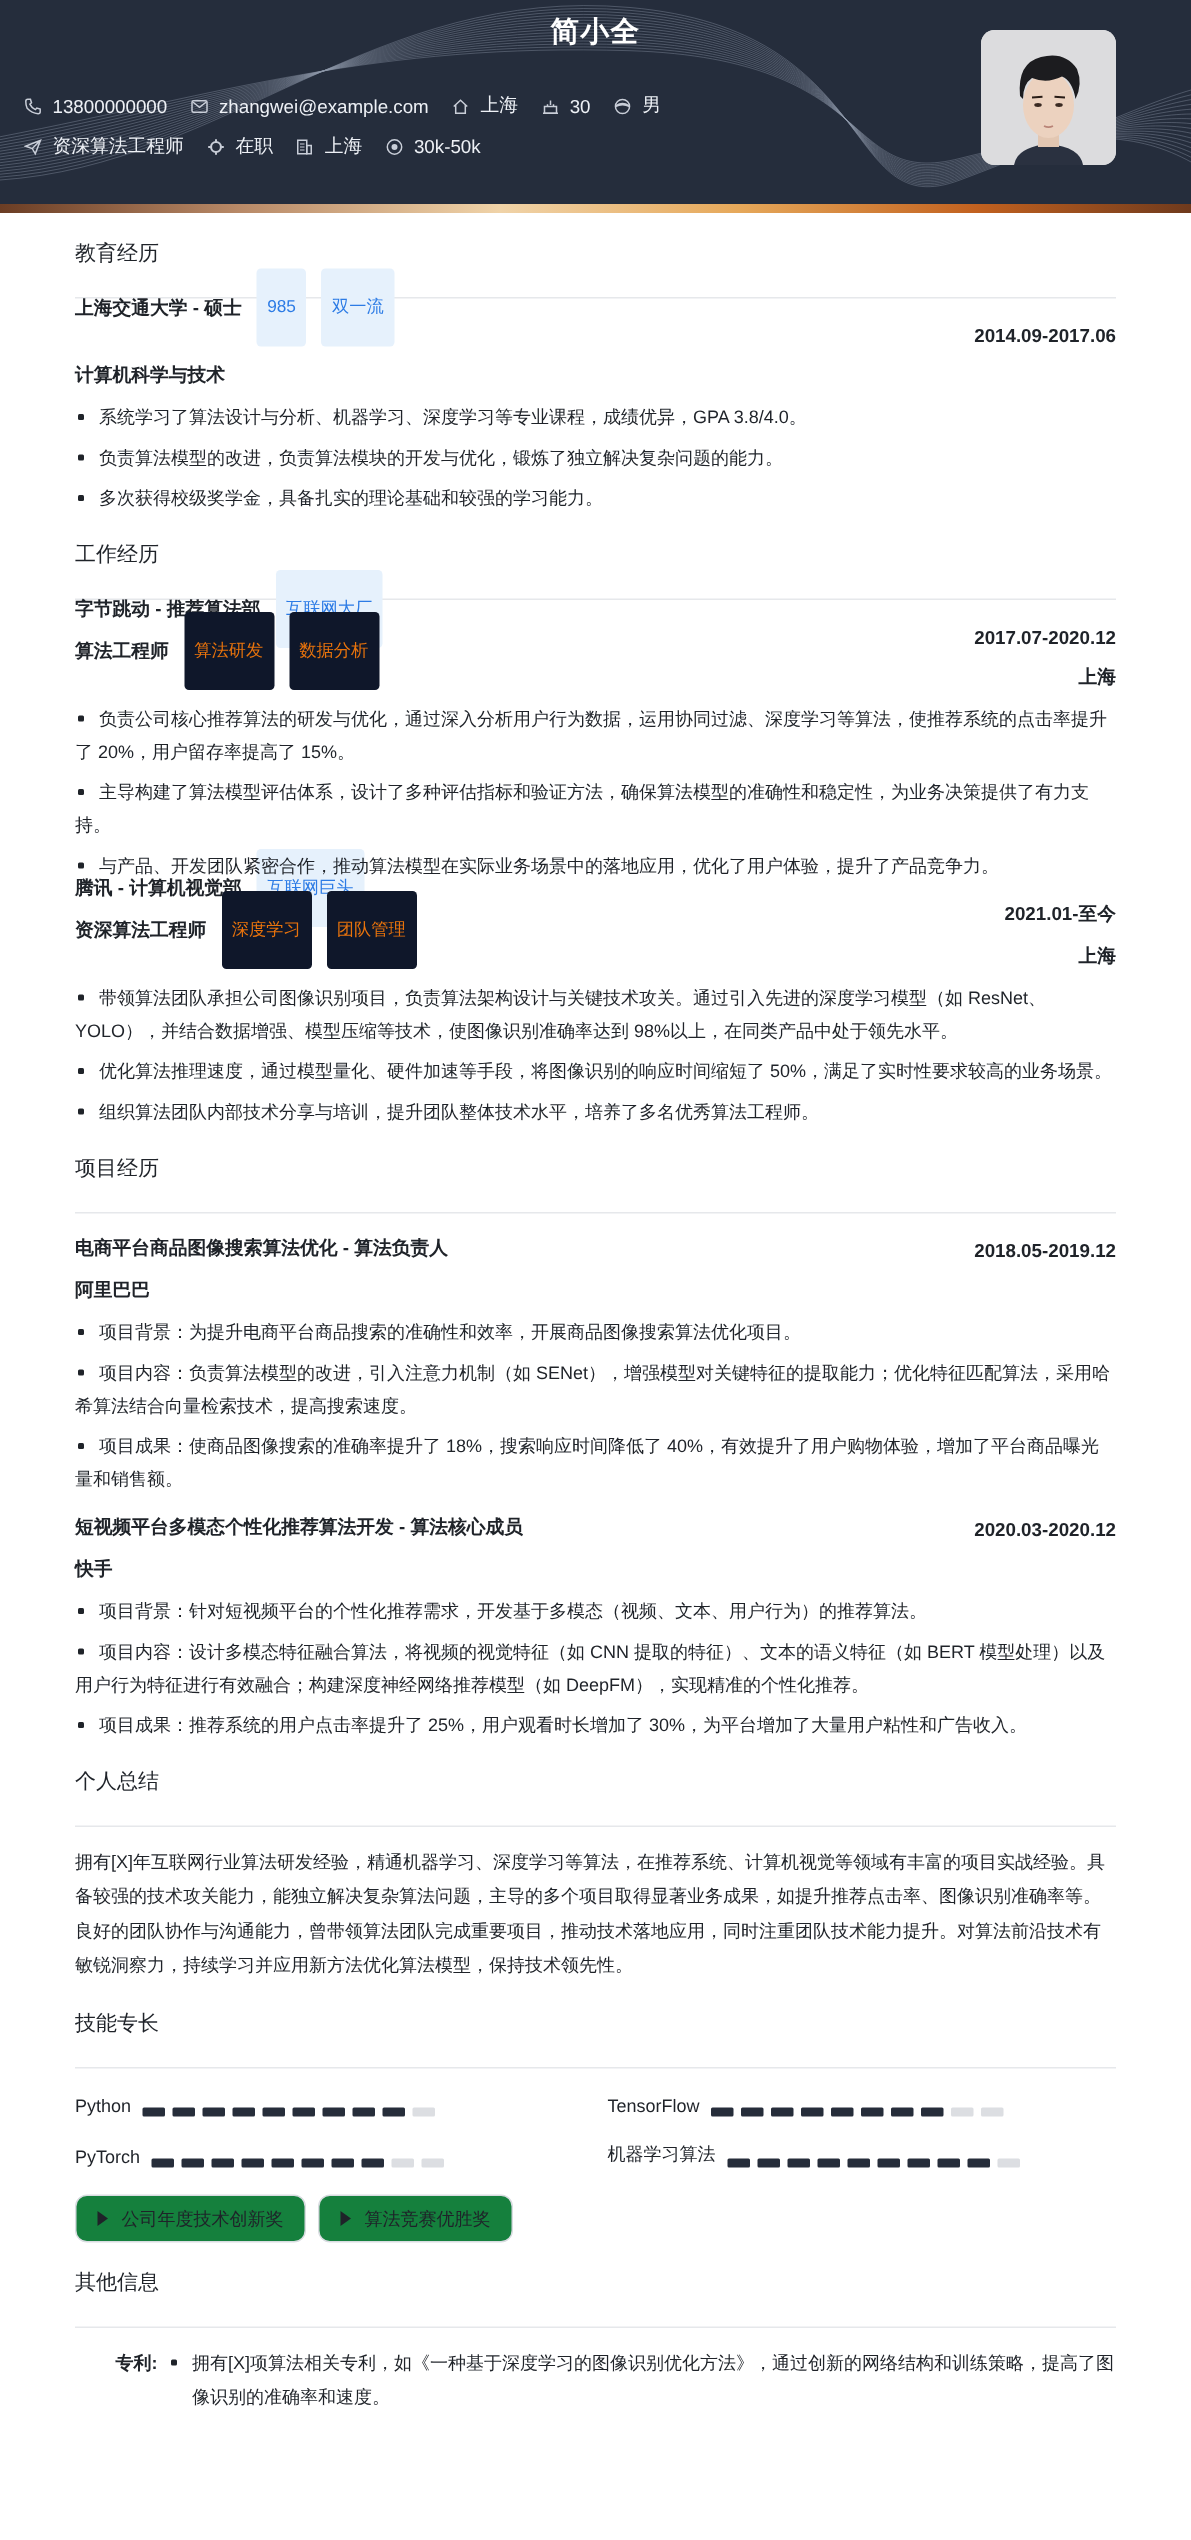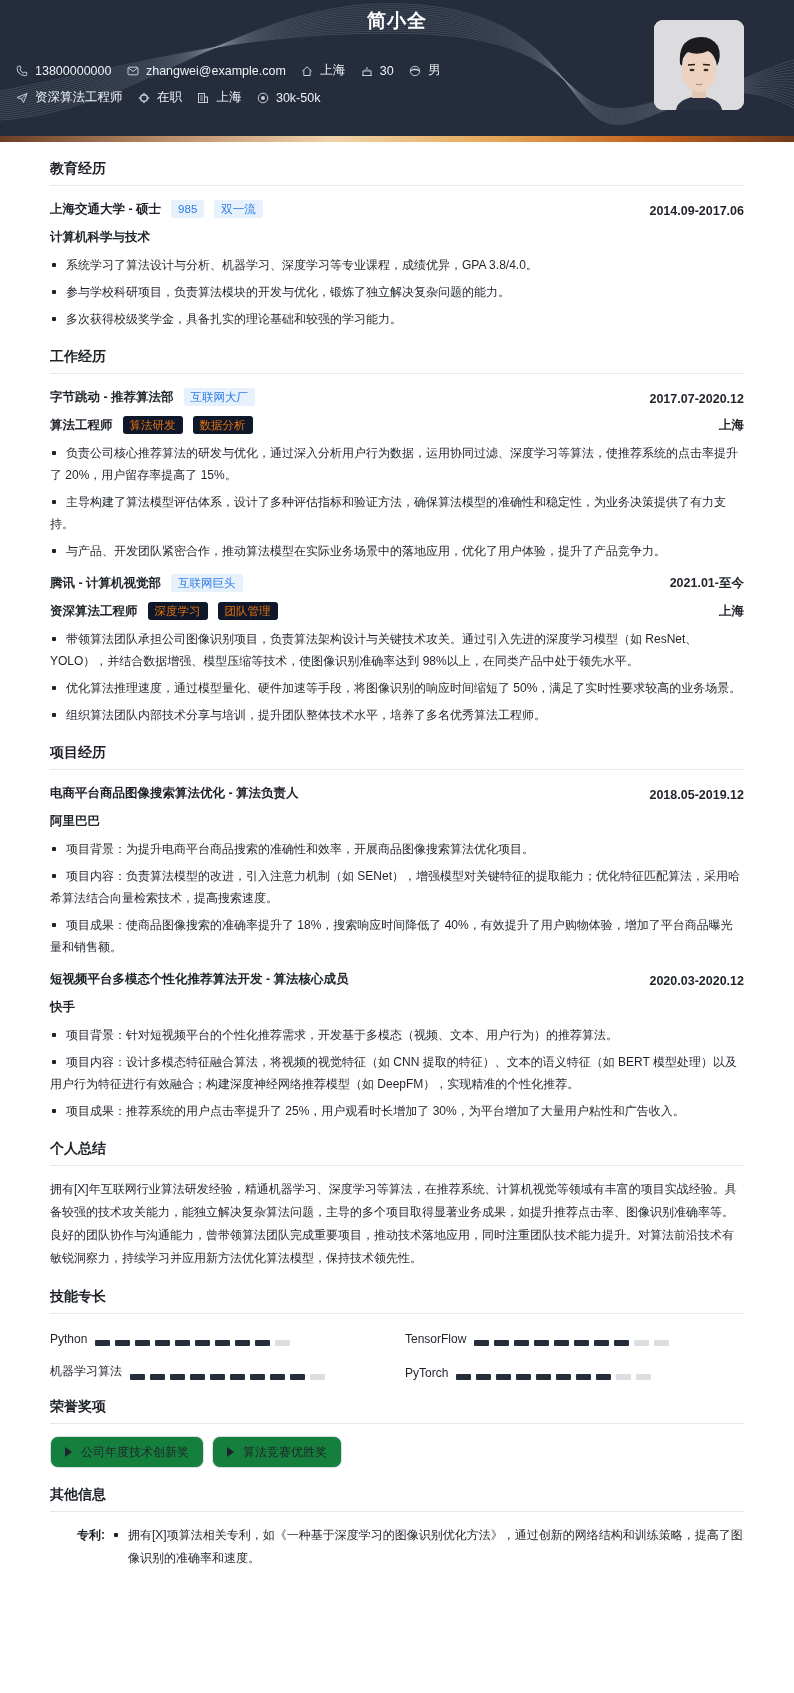--- a/index.html
+++ b/index.html
@@ -15,26 +15,26 @@
   .info-row.r1 { top: 62px; }
   .info-row.r2 { top: 89px; }
   .info-item { display: inline-flex; align-items: center; margin: 0 6px; }
   .info-item .ic { display: inline-block; width: 12px; height: 12px; margin-right: 7px; color: #c9ced8; }
   .info-item .ic svg { width: 12px; height: 12px; display: block; }
   .photo { position: absolute; left: 654px; top: 20px; width: 90px; height: 90px; border-radius: 9px; background: #dcdcde; overflow: hidden; }
   .photo svg { width: 90px; height: 90px; display: block; }
 
   .content { padding: 0 50px; }
   .section { margin-top: 18px; }
-  .section-title { font-size: 14px; font-weight: bold; color: #1f2329; padding-bottom: 7px; border-bottom: 1px solid #e6e8eb; margin-bottom: 12px; }
+  .section-title { font-size: 14px; font-weight: normal; color: #1f2329; padding-bottom: 20px; border-bottom: 1px solid #e6e8eb; margin-bottom: 12px; }
   .row { display: flex; justify-content: space-between; align-items: flex-end; height: 20px; margin-bottom: 8px; }
   .row .left { display: flex; align-items: center; }
   .strong { font-weight: bold; font-size: 12.5px; }
   .date { font-weight: bold; font-size: 12.5px; }
-  .tag { display: inline-block; font-size: 11.5px; padding: 1px 7px; border-radius: 3px; margin-left: 10px; line-height: 16px; }
+  .tag { display: inline-block; font-size: 11.5px; padding: 18px 7px; border-radius: 3px; margin-left: 10px; line-height: 16px; }
   .tag.blue { background: #e6f1fc; color: #2c7be5; }
   .tag.orange { background: #0f172a; color: #e8730c; }
   ul.bullets { list-style: none; }
   ul.bullets li { position: relative; line-height: 22px; margin-bottom: 5px; font-size: 12px; color: #1f2329; }
   ul.bullets li .dot { display: inline-block; width: 4px; height: 4px; background: #1f2329; border-radius: 1px; margin: 0 10px 2px 2px; vertical-align: middle; }
   ul.bullets.hang li { padding-left: 16px; }
   ul.bullets.hang li .dot { position: absolute; left: 2px; top: 9px; margin: 0; }
   .entry { margin-bottom: 10px; }
   .summary { font-size: 12px; line-height: 23px; color: #1f2329; }
 
@@ -191,21 +191,21 @@
           <span class="tag blue">985</span>
           <span class="tag blue">双一流</span>
         </div>
         <span class="date">2014.09-2017.06</span>
       </div>
       <div class="row">
         <span class="strong">计算机科学与技术</span>
       </div>
       <ul class="bullets hang">
         <li><span class="dot"></span><span>系统学习了算法设计与分析、机器学习、深度学习等专业课程，成绩优异，GPA 3.8/4.0。</span></li>
-        <li><span class="dot"></span><span>参与学校科研项目，负责算法模块的开发与优化，锻炼了独立解决复杂问题的能力。</span></li>
+        <li><span class="dot"></span><span>负责算法模型的改进，负责算法模块的开发与优化，锻炼了独立解决复杂问题的能力。</span></li>
         <li><span class="dot"></span><span>多次获得校级奖学金，具备扎实的理论基础和较强的学习能力。</span></li>
       </ul>
     </div>
   </div>
 
   <div class="section">
     <div class="section-title">工作经历</div>
 
     <div class="entry">
       <div class="row">
@@ -320,54 +320,53 @@
             <span class="bar"></span>
             <span class="bar"></span>
             <span class="bar"></span>
             <span class="bar"></span>
             <span class="bar"></span>
             <span class="bar off"></span>
             <span class="bar off"></span>
           </span>
         </div>
       <div class="skill">
+          <span class="sname">PyTorch</span>
+          <span class="bars">
+            <span class="bar"></span>
+            <span class="bar"></span>
+            <span class="bar"></span>
+            <span class="bar"></span>
+            <span class="bar"></span>
+            <span class="bar"></span>
+            <span class="bar"></span>
+            <span class="bar"></span>
+            <span class="bar off"></span>
+            <span class="bar off"></span>
+          </span>
+        </div>
+      <div class="skill">
           <span class="sname">机器学习算法</span>
           <span class="bars">
             <span class="bar"></span>
             <span class="bar"></span>
             <span class="bar"></span>
             <span class="bar"></span>
             <span class="bar"></span>
             <span class="bar"></span>
             <span class="bar"></span>
             <span class="bar"></span>
             <span class="bar"></span>
             <span class="bar off"></span>
           </span>
         </div>
-      <div class="skill">
-          <span class="sname">PyTorch</span>
-          <span class="bars">
-            <span class="bar"></span>
-            <span class="bar"></span>
-            <span class="bar"></span>
-            <span class="bar"></span>
-            <span class="bar"></span>
-            <span class="bar"></span>
-            <span class="bar"></span>
-            <span class="bar"></span>
-            <span class="bar off"></span>
-            <span class="bar off"></span>
-          </span>
-        </div>
-    </div>
-  </div>
-
-  <div class="section">
-    <div class="section-title">荣誉奖项</div>
+    </div>
+  </div>
+
+  <div class="section">
     <div class="awards">
       <span class="award">
           <span class="tri"></span>
           <span>公司年度技术创新奖</span>
         </span>
       <span class="award">
           <span class="tri"></span>
           <span>算法竞赛优胜奖</span>
         </span>
     </div>

